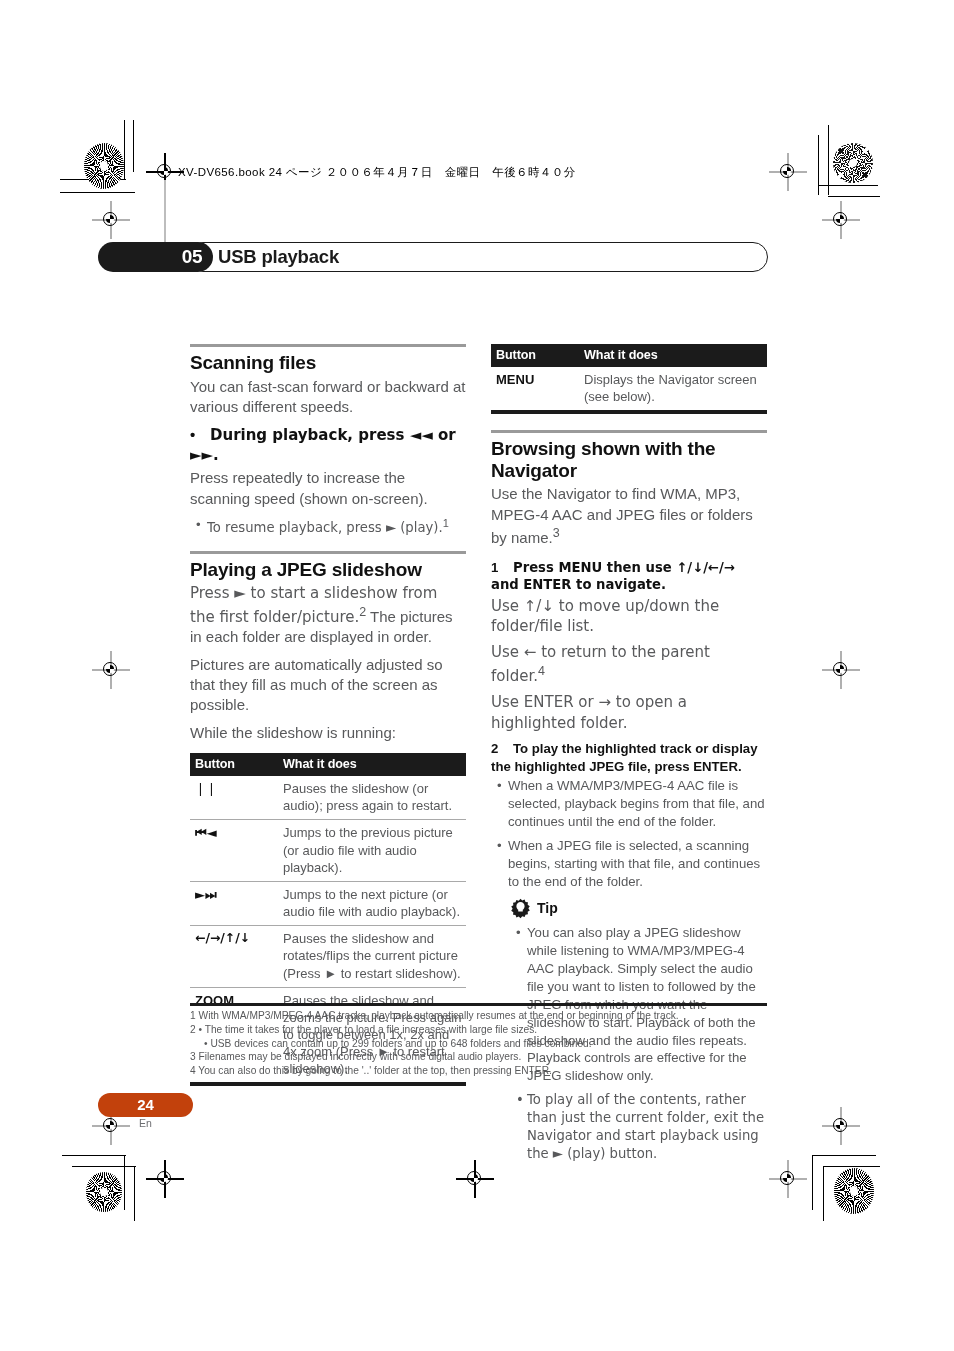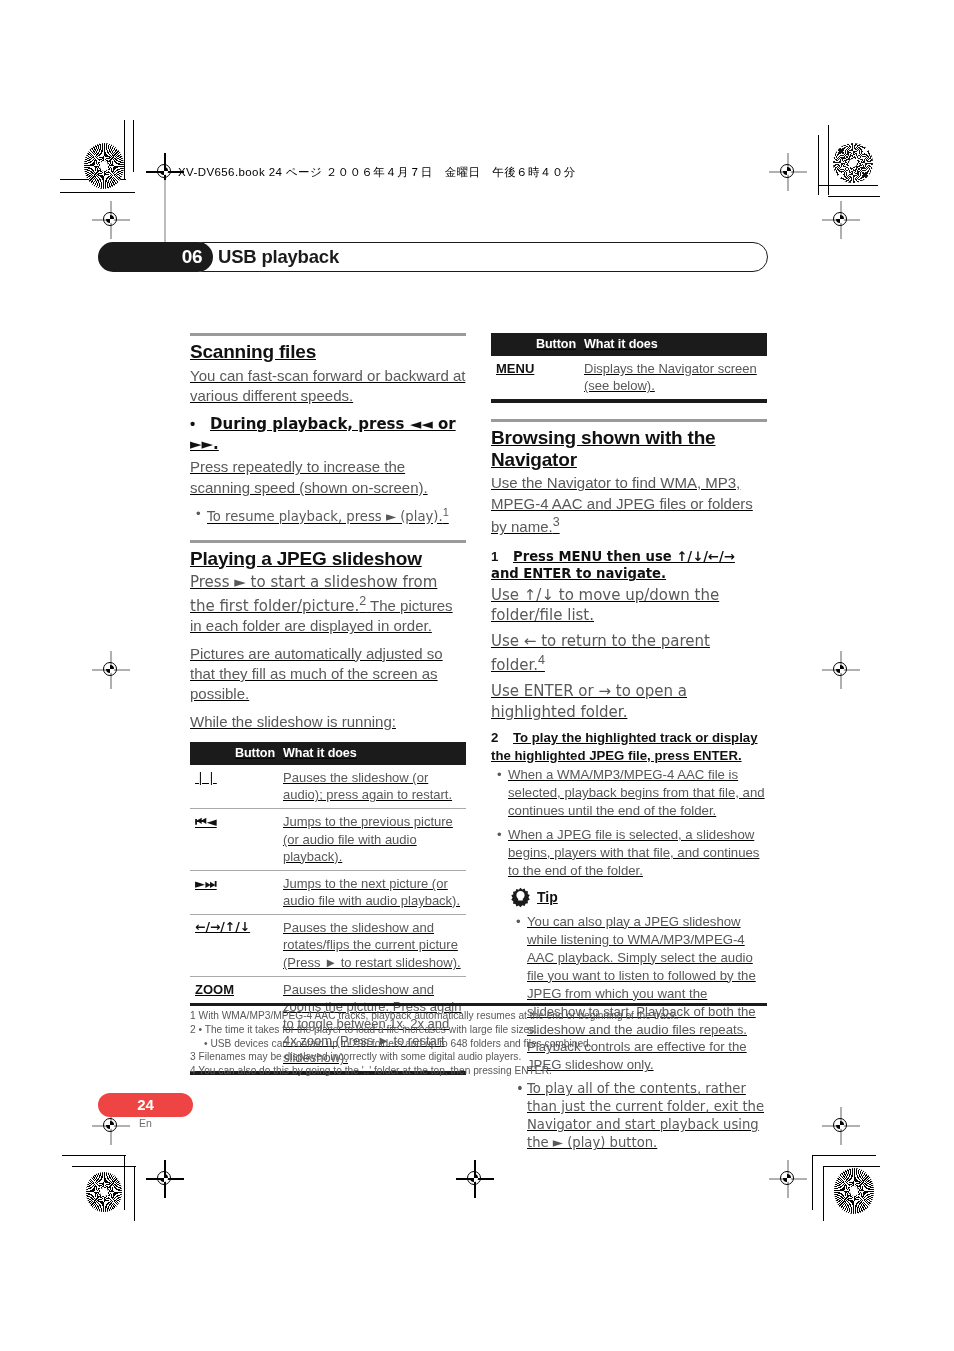--- a/index.html
+++ b/index.html
@@ -103,22 +103,21 @@
     font-size: 18.5px;
     font-weight: bold;
     color: #1b1b1b;
     letter-spacing: -0.2px;
   }
 
   
   .col {
     position: absolute;
     width: 276px;
-    top: 333px;
-    text-decoration: underline;
+    top: 344px;
   }
   .col-left  { left: 190px; }
   .col-right { left: 491px; }
 
   .rule-gray {
     height: 3px;
     background: #9a9a9a;
     margin: 0 0 5px 0;
   }
   h2.sect {
@@ -177,21 +176,21 @@
   }
   table.btntable thead th {
     background: #1b1b1b;
     color: #ffffff;
     font-size: 12.6px;
     font-weight: bold;
     text-align: left;
     padding: 4px 4px 5px 4px;
     letter-spacing: -0.1px;
   }
-  table.btntable thead th.c1 { width: 80px; padding-left: 5px; text-align: right; }
+  table.btntable thead th.c1 { width: 80px; padding-left: 5px; }
   table.btntable tbody td {
     font-size: 13px;
     line-height: 1.32;
     color: #58595b;
     vertical-align: top;
     padding: 4px 4px 5px 4px;
     border-bottom: 1px solid #a9a9a9;
   }
   table.btntable tbody td.c1 {
     width: 80px;
@@ -254,21 +253,21 @@
     white-space: nowrap;
   }
   .note-line .n { color: #58595b; }
   .note-line.sub { padding-left: 14px; }
 
   
   .pagenum-pill {
     position: absolute;
     left: 98px; top: 1093px;
     width: 95px; height: 24px;
-    background: #ef4444;
+    background: #c2410c;
     border-radius: 12px;
     color: #fff;
     font-size: 15px;
     font-weight: bold;
     text-align: center;
     line-height: 24px;
   }
   .pagenum-lang {
     position: absolute;
     left: 98px; top: 1117px;
@@ -375,21 +374,21 @@
       <div class="vl"></div>
       <div class="ring"></div>
       <div class="dotq"></div>
   </div>
   <div class="crop-line" style="left:164.4px; top:180px; width:1.2px; height:70px; background:#bdbdbd;"></div>
 
   <div class="jpline" style="left:178px; top:165px;">XV-DV656.book  24 ページ  ２００６年４月７日　金曜日　午後６時４０分</div>
 
   <div class="chapter-bar">
     <div class="chapter-title-pill"></div>
-    <div class="chapter-num">06</div>
+    <div class="chapter-num">05</div>
     <div class="chapter-title-text">USB playback</div>
   </div>
 
   <div class="col col-left">
 
     <div class="rule-gray"></div>
     <h2 class="sect">Scanning files</h2>
     <p class="body">You can fast-scan forward or backward at various different speeds.</p>
 
     <p class="body tight" style="color:#111;font-weight:bold;">
@@ -477,21 +476,21 @@
       <span class="ar">Use ← to return to the parent folder.</span><sup>4</sup>
     </p>
     <p class="body tight ar" style="margin-bottom:7px;">Use ENTER or → to open a highlighted folder.</p>
 
 
     <p class="step">
       <span class="num">2</span><span>To play the highlighted track or display the highlighted JPEG file, press ENTER.</span>
     </p>
     <ul class="bullets">
       <li>When a WMA/MP3/MPEG-4 AAC file is selected, playback begins from that file, and continues until the end of the folder.</li>
-      <li>When a JPEG file is selected, a slideshow begins, players with that file, and continues to the end of the folder.</li>
+      <li>When a JPEG file is selected, a scanning begins, starting with that file, and continues to the end of the folder.</li>
     </ul>
 
     <div class="tipblock">
       <div class="tip-head">
         <span class="cog">
           <svg viewBox="0 0 24 24" width="21" height="21" aria-hidden="true">
             <path fill="#1b1b1b" d="M12 0.8l2.0 2.0 2.7-1.0 1.0 2.7 2.8 0.4-0.3 2.9 2.4 1.6-1.6 2.4 1.6 2.4-2.4 1.6 0.3 2.9-2.8 0.4-1.0 2.7-2.7-1.0L12 23.2l-2.0-2.0-2.7 1.0-1.0-2.7-2.8-0.4 0.3-2.9L1.4 14.6 3.0 12.2 1.4 9.8l2.4-1.6-0.3-2.9 2.8-0.4 1.0-2.7 2.7 1.0z"></path>
             <path fill="#ffffff" d="M12 4.6c2.6 0 4.7 2.1 4.7 4.7 0 1.8-1.0 3.2-2.1 4.1v2.0h-5.2v-2.0c-1.1-0.9-2.1-2.3-2.1-4.1 0-2.6 2.1-4.7 4.7-4.7z"></path>
             <rect x="10.7" y="16.0" width="2.6" height="2.2" fill="#1b1b1b"></rect>
           </svg>

